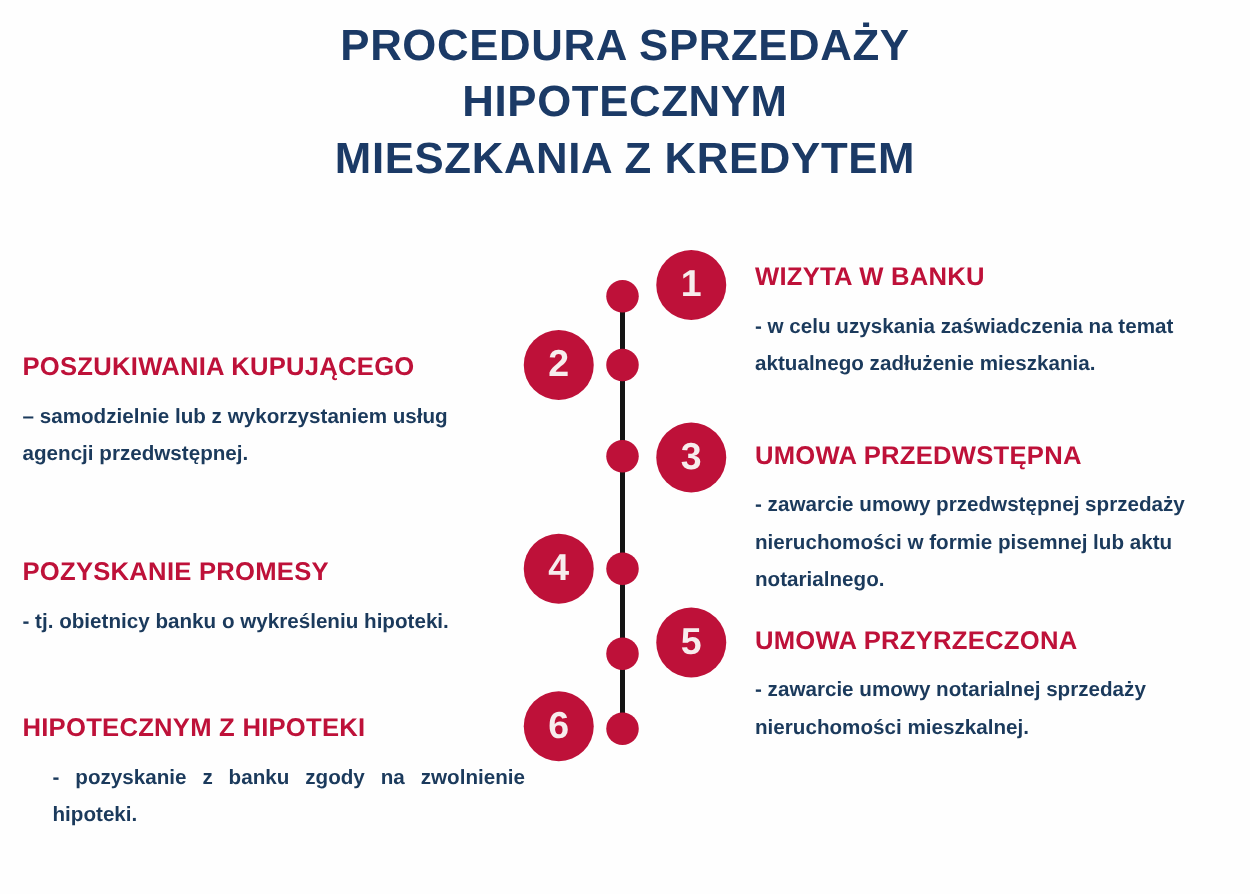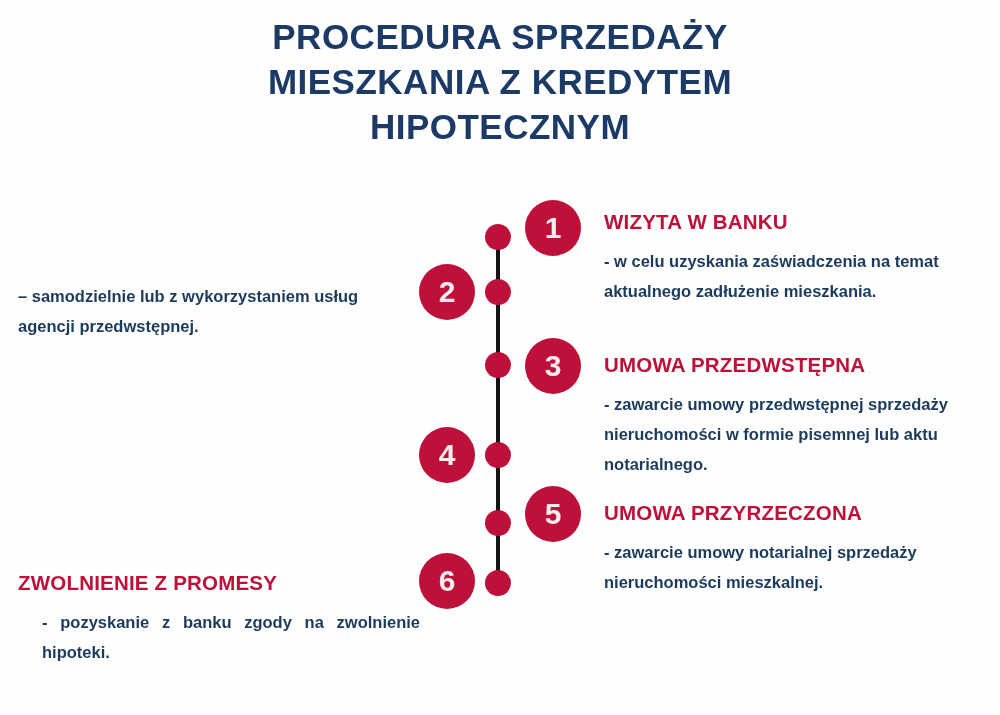--- a/index.html
+++ b/index.html
@@ -110,22 +110,22 @@
     margin-left: 24px;
   }
 </style>
 </head>
 <body>
 
 <div id="infographic">
 
   <div id="title-block">
     <span class="title-line">PROCEDURA SPRZEDAŻY</span>
+    <span class="title-line">HIPOTECZNYM</span>
     <span class="title-line">MIESZKANIA Z KREDYTEM</span>
-    <span class="title-line">HIPOTECZNYM</span>
   </div>
 
   <div id="timeline-line"></div>
 
   <div class="timeline-dot" style="top:237px;"></div>
   <div class="timeline-dot" style="top:292px;"></div>
   <div class="timeline-dot" style="top:365px;"></div>
   <div class="timeline-dot" style="top:455px;"></div>
   <div class="timeline-dot" style="top:523px;"></div>
   <div class="timeline-dot" style="top:583px;"></div>
@@ -136,32 +136,37 @@
   <div class="step-circle" style="left:447px; top:455px;">4</div>
   <div class="step-circle" style="left:553px; top:514px;">5</div>
   <div class="step-circle" style="left:447px; top:581px;">6</div>
 
   <div class="step-text right" style="left:604px; top:209px;">
     <span class="step-heading">WIZYTA W BANKU</span>
     <span class="step-body">- w celu uzyskania zaświadczenia na temat aktualnego zadłużenie mieszkania.</span>
   </div>
 
   <div class="step-text left" style="left:18px; top:281px;">
+    <span class="step-heading">POSZUKIWANIA KUPUJĄCEGO</span>
     <span class="step-body">– samodzielnie lub z wykorzystaniem usług agencji przedwstępnej.</span>
   </div>
 
   <div class="step-text right" style="left:604px; top:352px;">
     <span class="step-heading">UMOWA PRZEDWSTĘPNA</span>
     <span class="step-body">- zawarcie umowy przedwstępnej sprzedaży nieruchomości w formie pisemnej lub aktu notarialnego.</span>
   </div>
 
+  <div class="step-text left" style="left:18px; top:445px;">
+    <span class="step-heading">POZYSKANIE PROMESY</span>
+    <span class="step-body">- tj. obietnicy banku o wykreśleniu hipoteki.</span>
+  </div>
 
   <div class="step-text right" style="left:604px; top:500px;">
     <span class="step-heading">UMOWA PRZYRZECZONA</span>
     <span class="step-body">- zawarcie umowy notarialnej sprzedaży nieruchomości mieszkalnej.</span>
   </div>
 
   <div class="step-text left" style="left:18px; top:570px;">
-    <span class="step-heading">ZWOLNIENIE Z PROMESY</span>
+    <span class="step-heading">HIPOTECZNYM Z HIPOTEKI</span>
     <span class="step-body justified">- pozyskanie z banku zgody na zwolnienie hipoteki.</span>
   </div>
 
 </div>
 
 </body></html>

